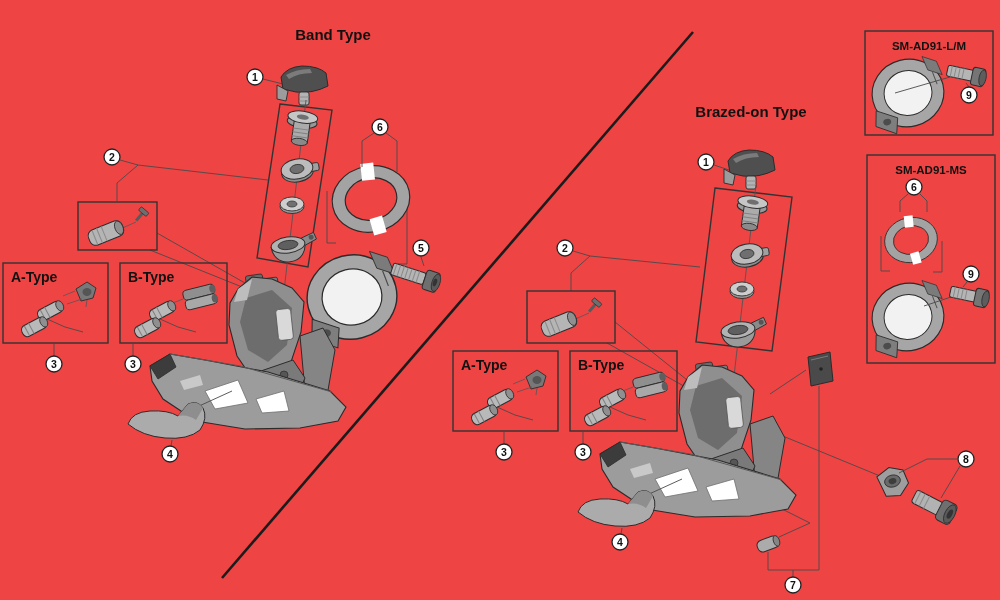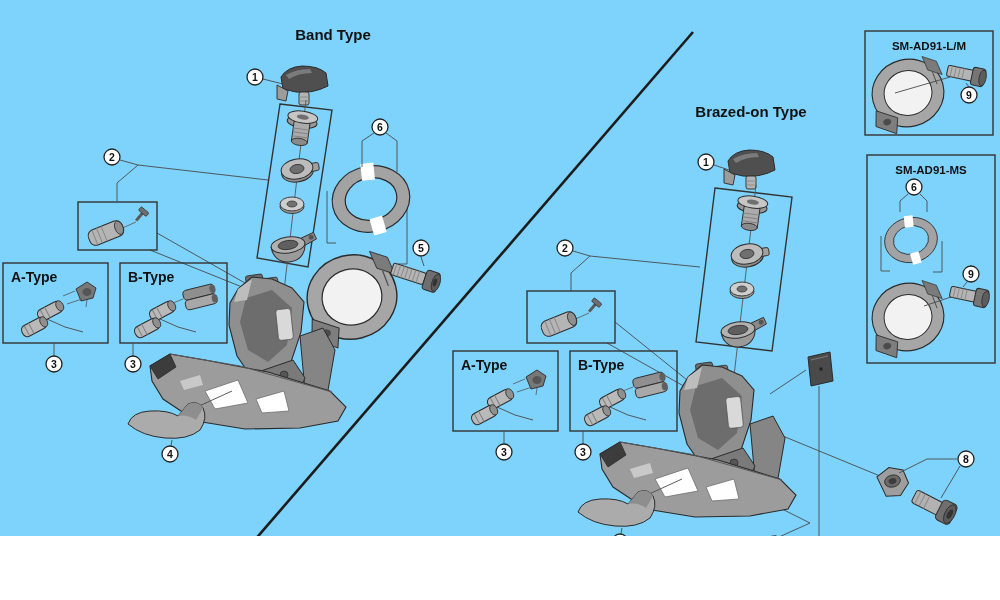--- a/index.html
+++ b/index.html
@@ -1,16 +1,16 @@
 <!DOCTYPE html>
 <html><head>
 <meta charset="utf-8">
 <style>
   html,body{margin:0;padding:0;background:#ffffff;}
-  .stage{width:1000px;height:536px;position:relative;background:#7dd3fc;overflow:hidden;}
+  .stage{width:1000px;height:600px;position:relative;background:#ef4444;overflow:hidden;}
   svg{display:block;font-family:"Liberation Sans",sans-serif;}
   .title{font:bold 15px "Liberation Sans",sans-serif;fill:#111;text-anchor:middle;}
   .subtitle{font:bold 11.5px "Liberation Sans",sans-serif;fill:#111;text-anchor:middle;}
   .boxlabel{font:bold 14px "Liberation Sans",sans-serif;fill:#111;}
   .co{font:bold 10.5px "Liberation Sans",sans-serif;fill:#111;text-anchor:middle;}
   .cob{fill:#fff;stroke:#222;stroke-width:1.3;}
   .ldr{stroke:#4a4a4a;stroke-width:0.9;fill:none;}
   .pbox{fill:none;stroke:#333;stroke-width:1.4;}
 </style>
 </head>

